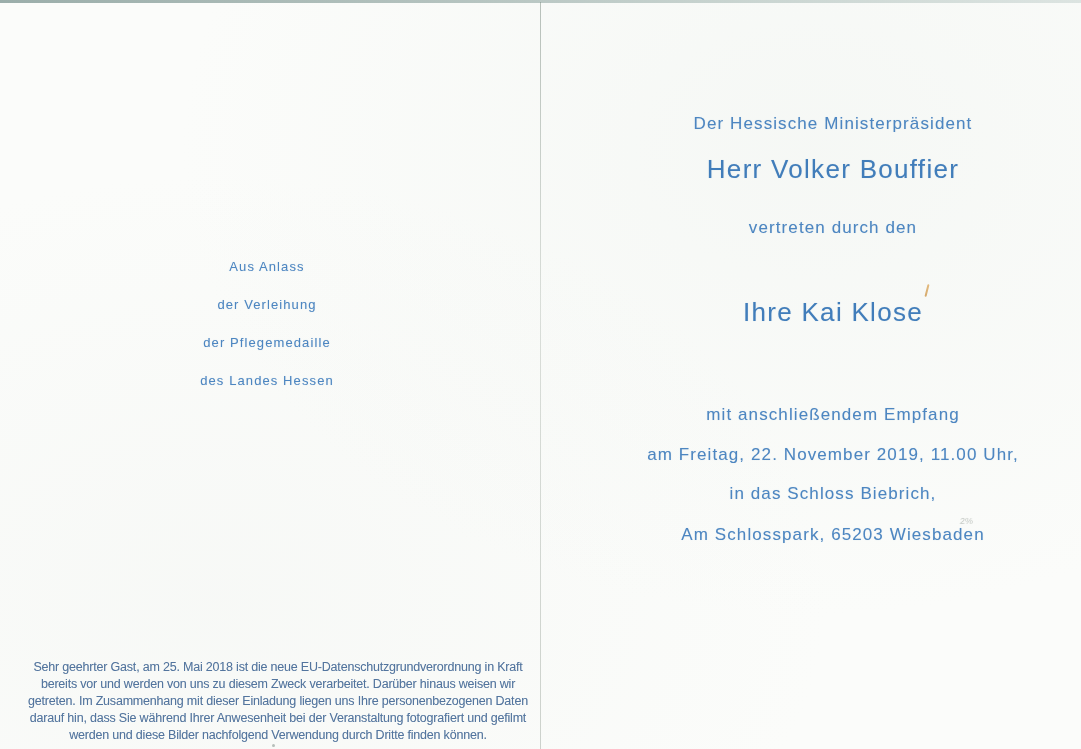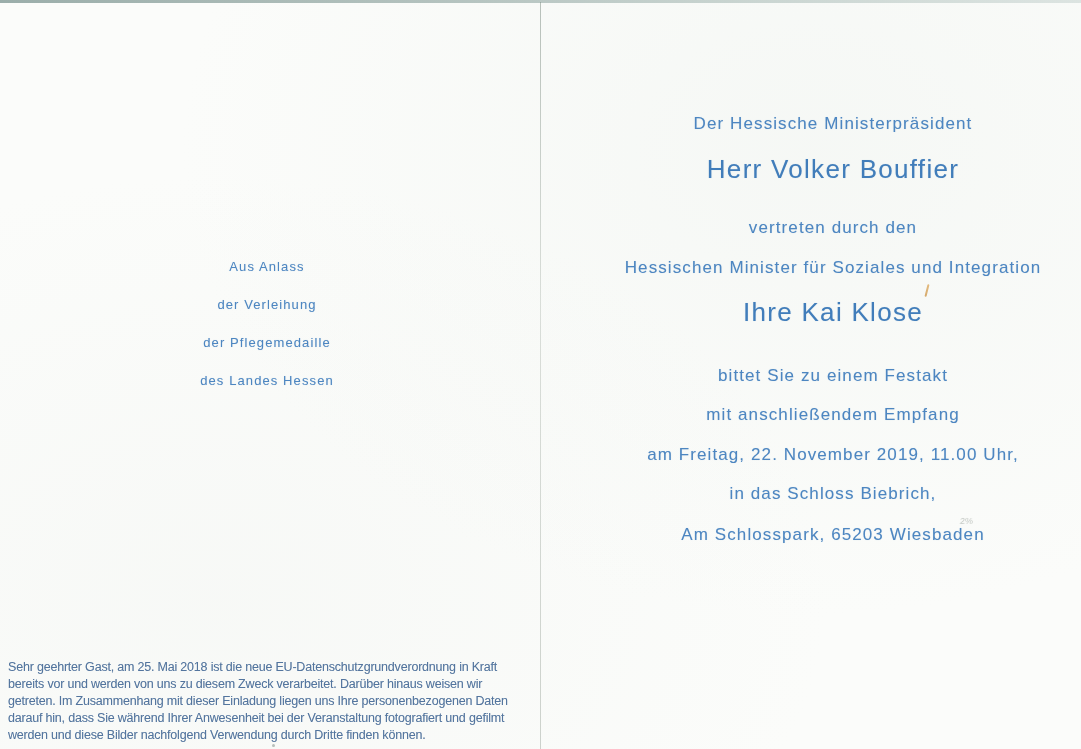--- a/index.html
+++ b/index.html
@@ -60,20 +60,21 @@
   .right-block{
     position:absolute; left:585px; top:0; width:496px; height:100%;
   }
   .privacy{
     position:absolute; left:8px; top:659px; width:540px;
     color:var(--privacy-blue);
     font-size:12.5px;
     letter-spacing:-0.2px;
     line-height:17px;
     text-shadow:0 0 .5px rgba(83,117,158,.3);
+    text-align:center;
   }
   
   .artifact-slash{
     position:absolute; left:926px; top:284px;
     width:2px; height:13px;
     background:linear-gradient(to bottom,#e0b06a,#cf9c55);
     transform:rotate(14deg);
     border-radius:2px;
     opacity:.85;
   }
@@ -112,23 +113,21 @@
       <div>getreten. Im Zusammenhang mit dieser Einladung liegen uns Ihre personenbezogenen Daten</div>
       <div>darauf hin, dass Sie während Ihrer Anwesenheit bei der Veranstaltung fotografiert und gefilmt</div>
       <div>werden und diese Bilder nachfolgend Verwendung durch Dritte finden können.</div>
     </div>
   </div>
 
   <div class="right-block">
     <div class="line" style="top:114px">Der Hessische Ministerpräsident</div>
     <div class="line name" style="top:154px">Herr Volker Bouffier</div>
     <div class="line" style="top:218px">vertreten durch den</div>
-    <div class="line" style="top:258px">Hessischen Minister für Soziales und Integration</div>
     <div class="line name" style="top:297px">Ihre Kai Klose</div>
-    <div class="line" style="top:366px">bittet Sie zu einem Festakt</div>
     <div class="line" style="top:405px">mit anschließendem Empfang</div>
     <div class="line" style="top:445px">am Freitag, 22. November 2019, 11.00 Uhr,</div>
     <div class="line" style="top:484px">in das Schloss Biebrich,</div>
     <div class="line" style="top:525px">Am Schlosspark, 65203 Wiesbaden</div>
   </div>
 
   <div class="artifact-slash"></div>
   <div class="artifact-smudge">2%</div>
   <div class="artifact-dot"></div>
 

